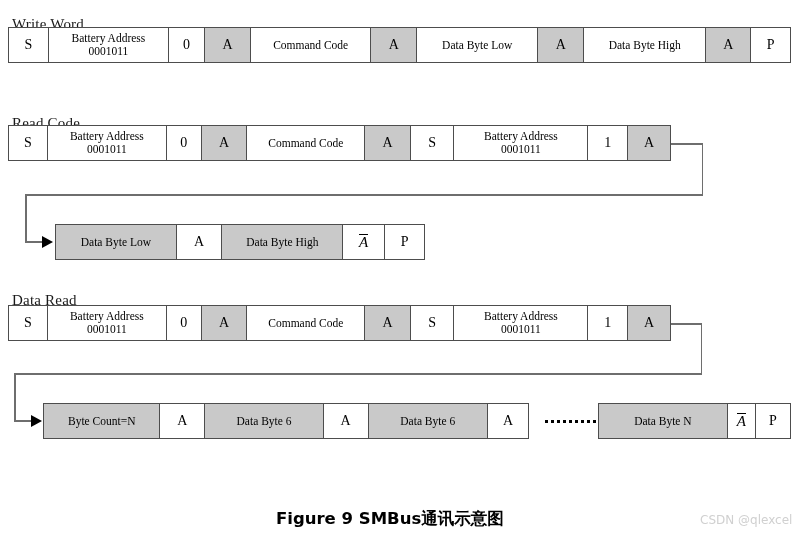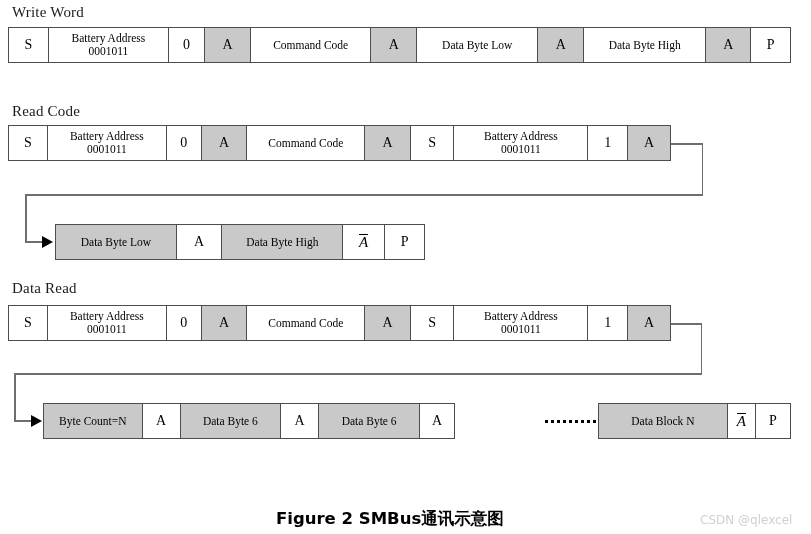--- a/index.html
+++ b/index.html
@@ -17,20 +17,21 @@
     color: #000000;
   }
 
   .section-title {
     position: absolute;
     font-family: "Liberation Serif", "DejaVu Serif", serif;
     font-size: 15px;
     color: #1a1a1a;
     white-space: nowrap;
     letter-spacing: 0.2px;
+    margin-top: 12px;
   }
 
   
   .frame {
     position: absolute;
     display: flex;
     box-sizing: border-box;
     border: 1px solid #4d4d4d;
     background: #ffffff;
     height: 36px;
@@ -252,21 +253,21 @@
     </div>
   </div>
 
 <div class="conn h" style="left:671px; top:323px; width:31px;"></div>
 <div class="conn v" style="left:700.5px; top:323px; height:51px;"></div>
 <div class="conn h" style="left:14px; top:373px; width:688px;"></div>
 <div class="conn v" style="left:14px; top:373px; height:48px;"></div>
 <div class="conn h" style="left:14px; top:420px; width:23px;"></div>
 <div class="arrow-right" style="left:31px; top:415px;"></div>
 
-<div class="frame" id="frame-block-read-bottom-left" style="left:43px; top:403px; width:412px;">
+<div class="frame" id="frame-block-read-bottom-left" style="left:43px; top:403px; width:486px;">
     <div class="cell shaded" style="flex: 121 0 0px;">
       <span>Byte Count=N</span>
     </div>
     <div class="cell big" style="flex: 46 0 0px;">
       <span>A</span>
     </div>
     <div class="cell shaded" style="flex: 123 0 0px;">
       <span>Data Byte 6</span>
     </div>
     <div class="cell big" style="flex: 46 0 0px;">
@@ -289,25 +290,25 @@
     <span></span>
     <span></span>
     <span></span>
     <span></span>
     <span></span>
     <span></span>
   </div>
 
 <div class="frame" id="frame-block-read-bottom-right" style="left:598px; top:403px; width:193px;">
     <div class="cell shaded" style="flex: 142 0 0px;">
-      <span>Data Block N</span>
+      <span>Data Byte N</span>
     </div>
     <div class="cell nack" style="flex: 30 0 0px;">
       <span class="bar">A</span>
     </div>
     <div class="cell big" style="flex: 38 0 0px;">
       <span>P</span>
     </div>
   </div>
 
-<div class="caption" style="left:276px; top:508px;">Figure 2   SMBus通讯示意图</div>
+<div class="caption" style="left:276px; top:508px;">Figure 9   SMBus通讯示意图</div>
 
 <div class="watermark" style="left:700px; top:513px;">CSDN @qlexcel</div>
 
 </body></html>

